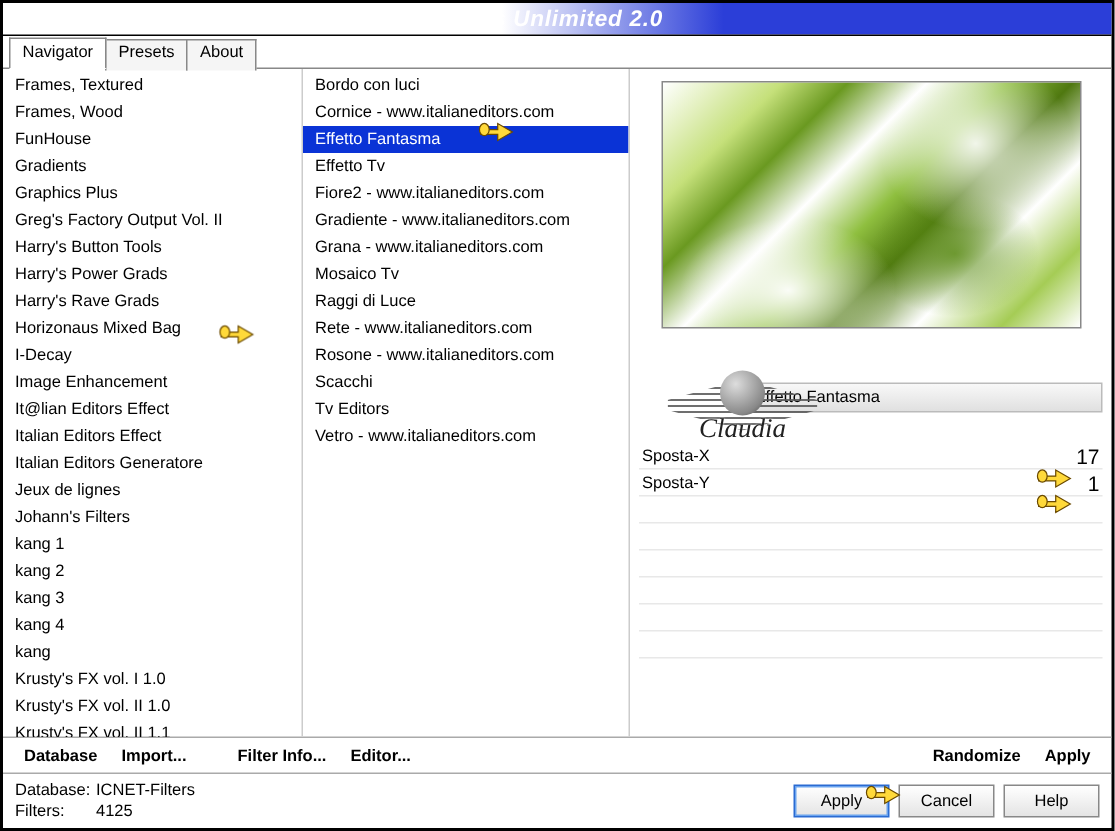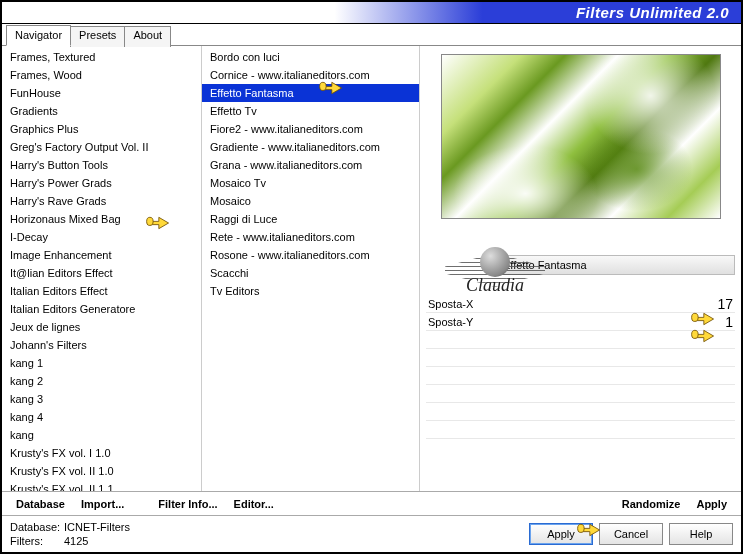--- a/index.html
+++ b/index.html
@@ -1,18 +1,18 @@
 <!DOCTYPE html>
 <html><head>
 <meta charset="utf-8">
 <style>
 * { box-sizing: border-box; margin: 0; padding: 0; }
 body { font-family: "Segoe UI", Tahoma, sans-serif; font-size: 11px; background: #000; width: 743px; height: 554px; overflow: hidden; position: relative; }
 .frame { position: absolute; left: 2px; top: 2px; width: 739px; height: 550px; background: #fff; }
-.titlebar { height: 22px; background: linear-gradient(90deg, #fff 0%, #fff 45%, #2b3ed8 65%, #2b3ed8 100%); display: flex; align-items: center; justify-content: flex-end; padding-right: 12px; border-bottom: 1px solid #000; }
+.titlebar { height: 22px; background: linear-gradient(90deg, #fff 0%, #fff 45%, #2b3ed8 65%, #2b3ed8 100%); display: flex; align-items: center; justify-content: center; padding-right: 12px; border-bottom: 1px solid #000; }
 .titlebar-text { color: #fff; font-weight: bold; font-style: italic; font-size: 15px; letter-spacing: 0.5px; }
 .tabs { display: flex; border-bottom: 1px solid #888; padding-left: 4px; height: 22px; }
 .tab { padding: 3px 8px; border: 1px solid #888; border-bottom: none; background: #fff; font-size: 11px; margin-right: -1px; cursor: pointer; position: relative; top: 1px; }
 .tab.active { background: #fff; z-index: 2; border-bottom: 1px solid #fff; }
 .tab:not(.active) { background: #f5f5f5; top: 2px; padding-top: 2px; padding-bottom: 2px; }
 .main { display: flex; height: 445px; }
 .col { position: relative; }
 .left { width: 200px; border-right: 1px solid #ccc; }
 .middle { width: 218px; border-right: 1px solid #ccc; }
 .right { flex: 1; display: flex; flex-direction: column; padding: 4px; }
@@ -107,26 +107,26 @@
     <div class="col middle">
       <div class="list" id="mid-list">
           <div class="list-item">Bordo con luci</div>
           <div class="list-item">Cornice - www.italianeditors.com</div>
           <div class="list-item selected">Effetto Fantasma</div>
           <div class="list-item">Effetto Tv</div>
           <div class="list-item">Fiore2 - www.italianeditors.com</div>
           <div class="list-item">Gradiente - www.italianeditors.com</div>
           <div class="list-item">Grana - www.italianeditors.com</div>
           <div class="list-item">Mosaico Tv</div>
-          <div class="list-item">Mosaico</div>
           <div class="list-item">Raggi di Luce</div>
           <div class="list-item">Rete - www.italianeditors.com</div>
           <div class="list-item">Rosone - www.italianeditors.com</div>
           <div class="list-item">Scacchi</div>
           <div class="list-item">Tv Editors</div>
+          <div class="list-item">Vetro - www.italianeditors.com</div>
         </div>
     </div>
     <div class="col right">
       <div class="preview"></div>
       <div class="filter-name-row">Effetto Fantasma</div>
       <div class="params" id="params">
           <div class="param-row">
             <div class="param-label">Sposta-X</div>
             <div class="param-track"></div>
             <div class="param-value">17</div>

